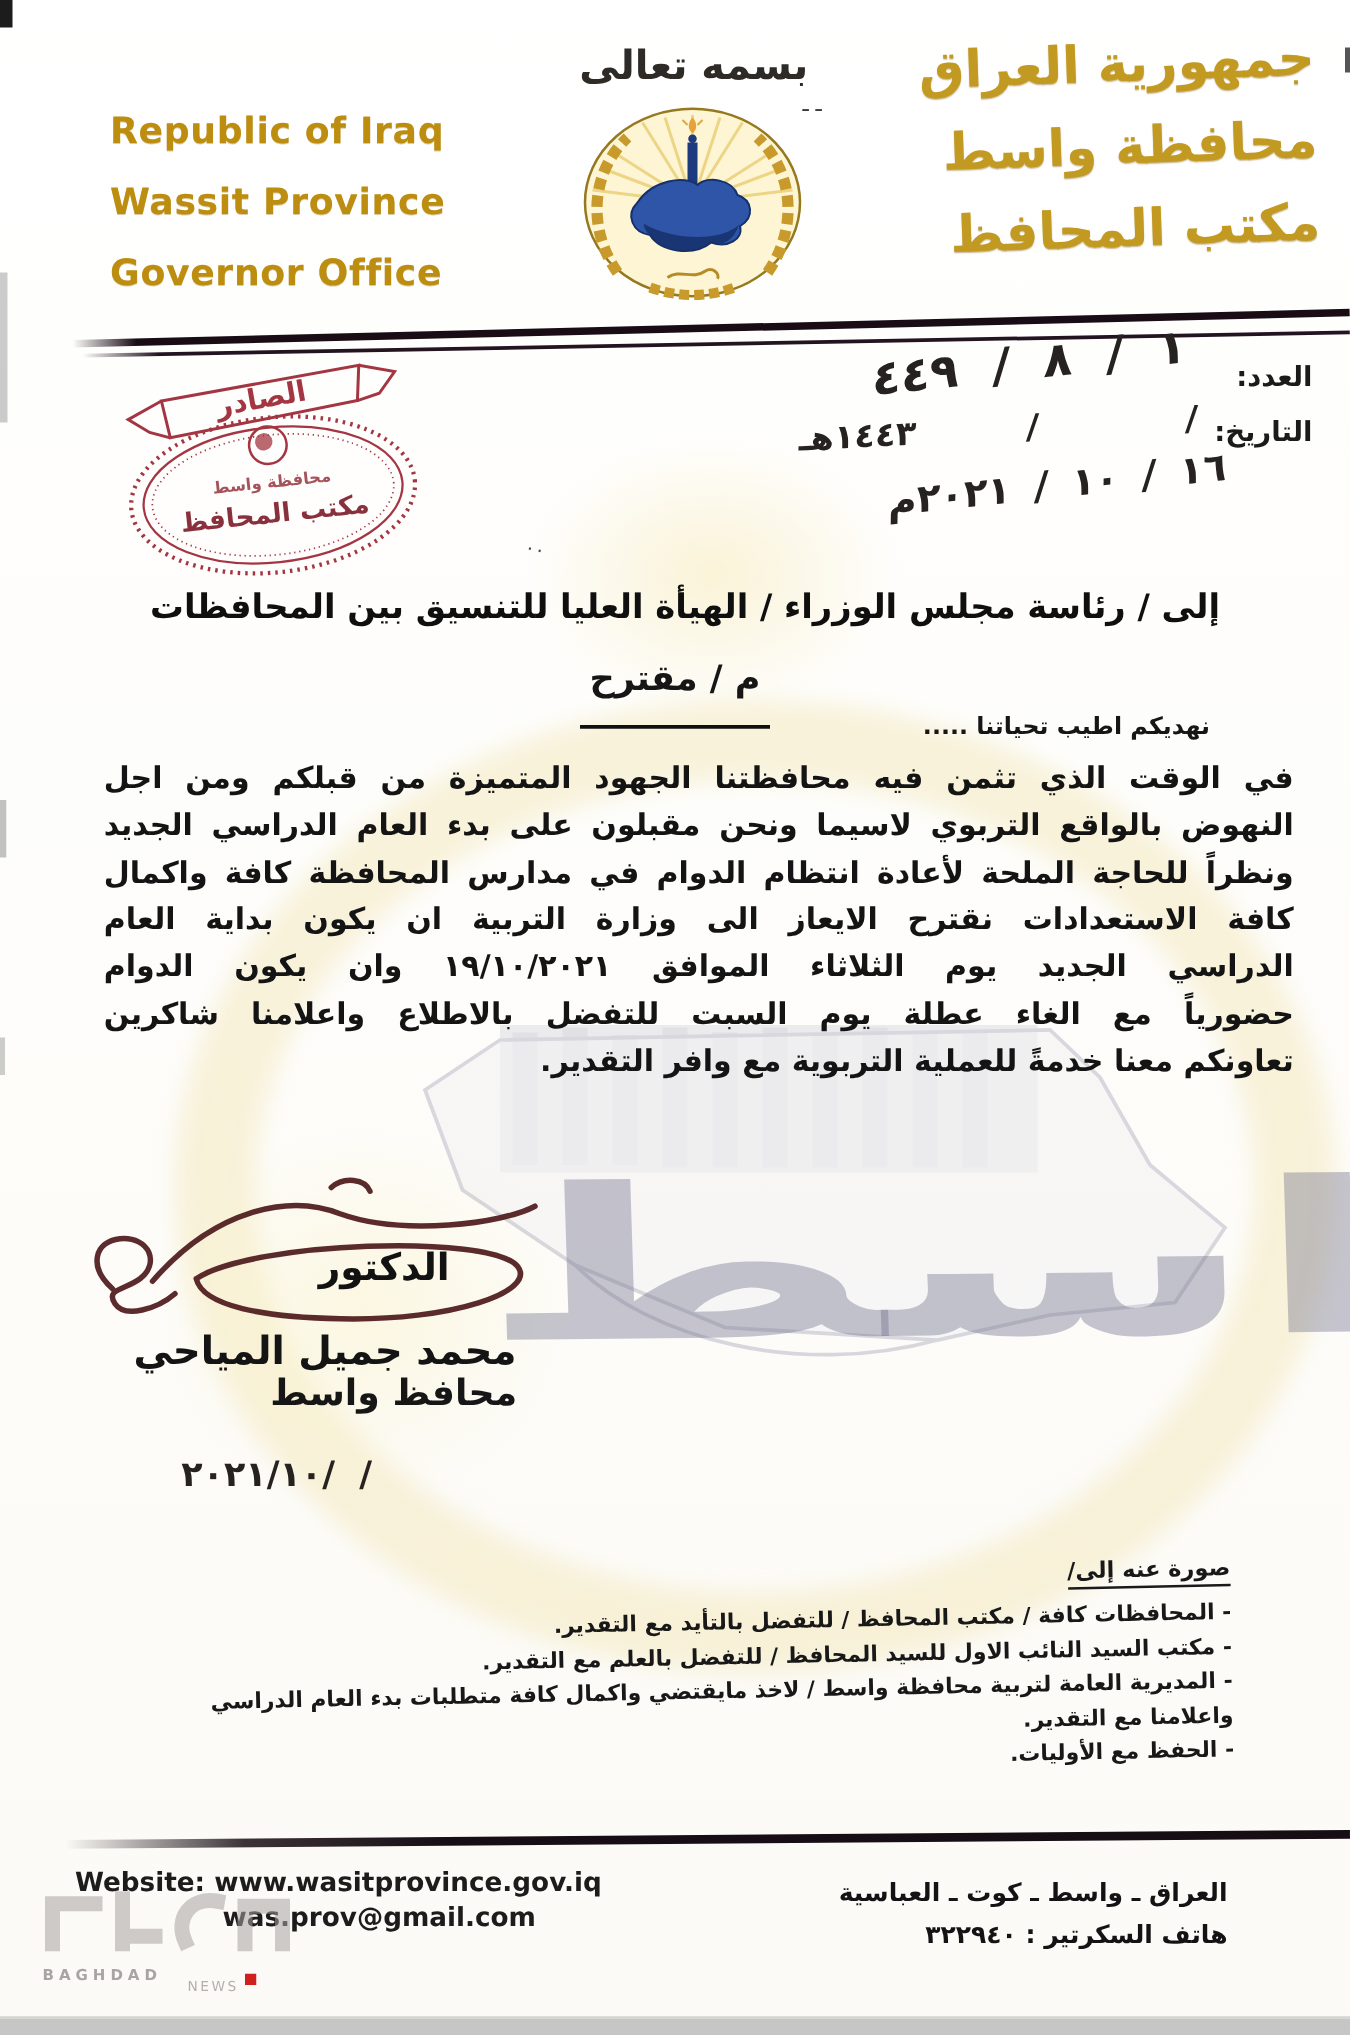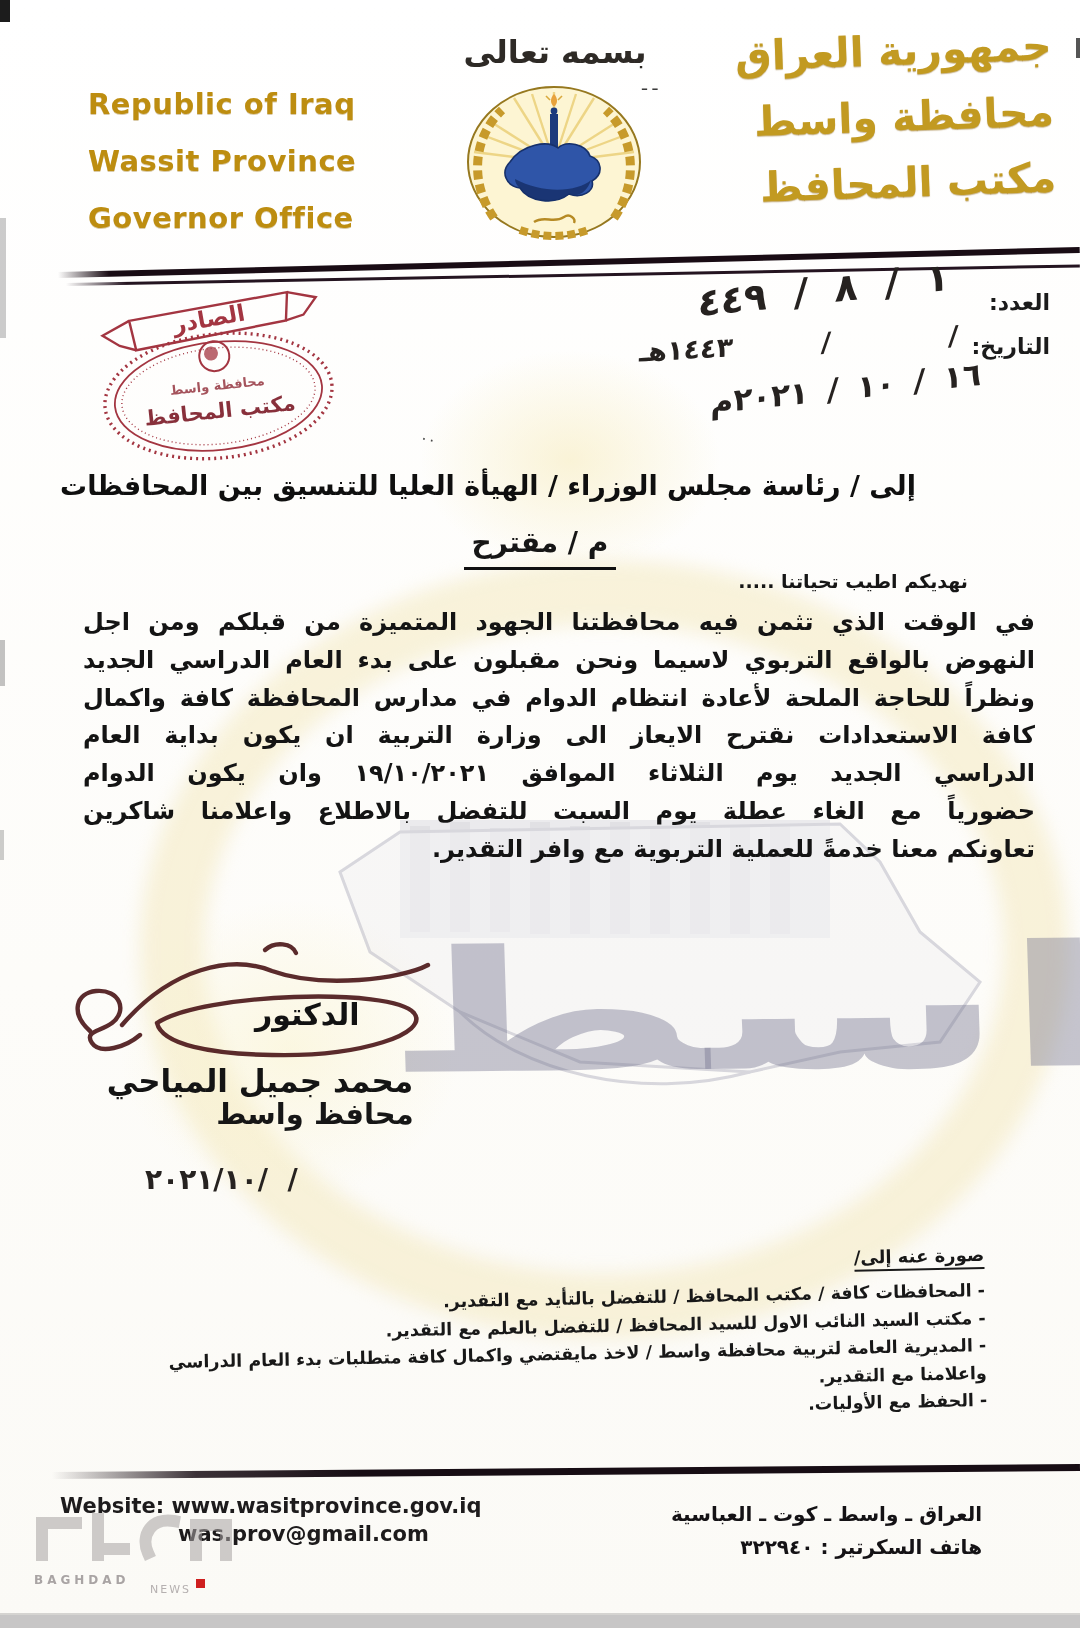--- a/index.html
+++ b/index.html
@@ -34,25 +34,25 @@
   .rule{z-index:2;}
   .rule-a{left:58px;top:272px;width:1022px;height:6px;transform:rotate(-1.4deg);transform-origin:left center;
           background:linear-gradient(90deg,rgba(25,12,20,0) 0,#190c14 5%,#190c14 100%);}
   .rule-b{left:66px;top:283px;width:1014px;height:3px;transform:rotate(-1.05deg);transform-origin:left center;
           background:linear-gradient(90deg,rgba(25,12,20,0) 0,#241420 6%,#241420 100%);}
   .rule-f{left:52px;top:1472px;width:1028px;height:7px;transform:rotate(-0.45deg);transform-origin:left center;
           background:linear-gradient(90deg,rgba(26,15,22,0) 0,rgba(26,15,22,.85) 14%,#170d14 30%,#170d14 100%);}
   
   .ref-label{font-size:22px;font-weight:bold;color:#1b1b1b;z-index:2;}
   
-  .to-line{left:0;top:470px;width:976px;text-align:center;font-size:27px;font-weight:bold;
+  .to-line{left:0;top:470px;width:976px;text-align:right;font-size:27px;font-weight:bold;
            color:#0f0f0f;z-index:2;}
   .subject{left:0;top:526px;width:1080px;text-align:center;z-index:2;}
   .subject span{display:inline-block;font-size:28px;font-weight:bold;border-bottom:3px solid #101010;
-                padding:0 8px 8px;}
+                padding:0 8px 21px;}
   .salutation{right:112px;top:570px;font-size:19px;font-weight:bold;z-index:2;}
   
   .body-wrap{left:62px;top:604px;width:952px;z-index:2;margin-left:21px;}
   .bl{direction:rtl;font-size:24px;font-weight:bold;line-height:37.8px;color:#141414;
       text-align:justify;text-align-last:justify;}
   .bl-last{text-align:right;text-align-last:right;}
   
   .sig-wrap{left:60px;top:935px;width:430px;height:290px;z-index:3;}
   .sig-title{left:195px;top:62px;font-size:30px;font-weight:bold;color:#121212;}
   .sig-name{left:5px;top:128px;width:390px;text-align:center;font-size:31px;font-weight:bold;

